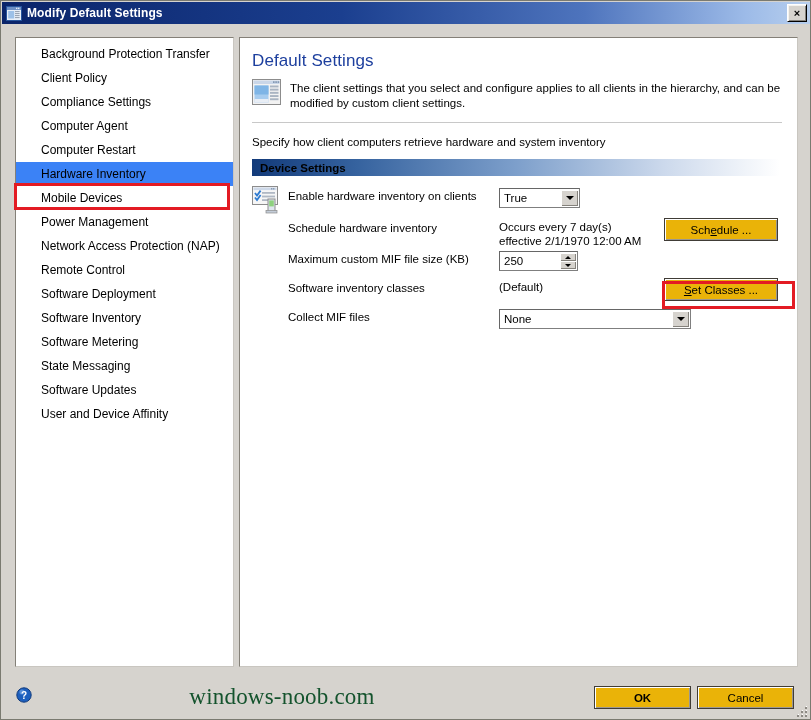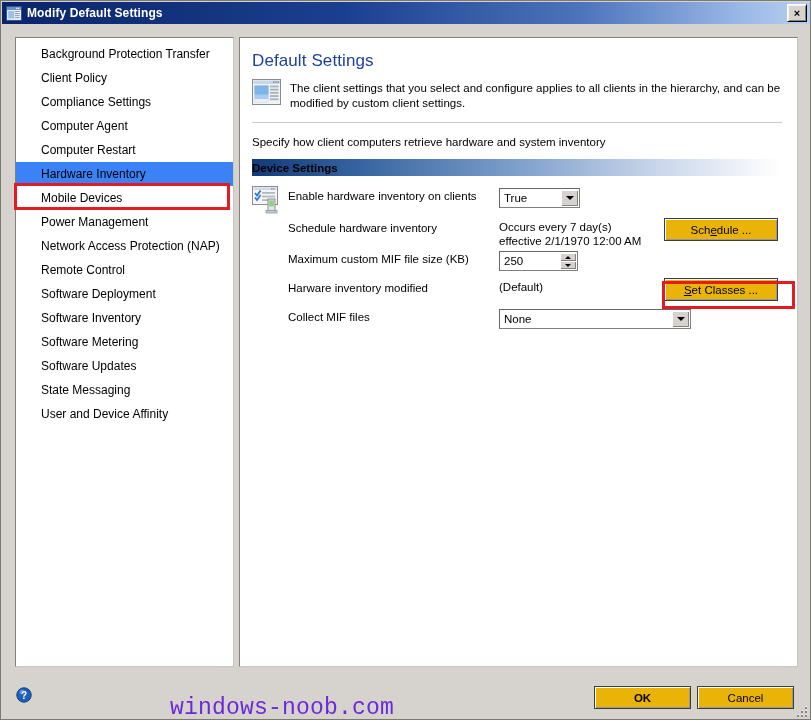--- a/index.html
+++ b/index.html
@@ -150,20 +150,21 @@
     font-size: 11.5px;
     margin: 13px 0 11px 0;
   }
 
   
   .group-header {
     height: 17px;
     background: linear-gradient(to right, #123a7a 0%, #36639f 20%, #7d9fcb 50%, #ccd9ec 78%, #ffffff 100%);
     display: flex;
     align-items: center;
+    padding-left: 8px;
     font-weight: bold;
     font-size: 11.5px;
     color: #000000;
     margin-right: 2px;
   }
 
   
   .settings {
     margin-top: 9px;
     position: relative;
@@ -326,27 +327,27 @@
     width: 809px;
     height: 44px;
   }
   .help-icon {
     position: absolute;
     left: 14px; top: 11px;
     width: 16px; height: 16px;
   }
   .watermark {
     position: absolute;
-    left: 0; top: 19px;
+    left: 0; top: 8px;
     width: 560px;
     text-align: center;
     font-size: 23px;
-    color: #6d28d9;
+    color: #14532d;
     letter-spacing: 0.2px;
-    font-family: Liberation Mono, monospace;
+    font-family: Liberation Serif, serif;
     user-select: none;
   }
   .footer-btn {
     position: absolute;
     width: 97px; height: 23px;
     top: 10px;
   }
   #btn-ok { left: 592px; font-weight: bold; }
   #btn-cancel { left: 695px; }
   .grip {
@@ -389,22 +390,22 @@
         <div class="nav-item">Computer Agent</div>
         <div class="nav-item">Computer Restart</div>
         <div class="nav-item selected">Hardware Inventory</div>
         <div class="nav-item">Mobile Devices</div>
         <div class="nav-item">Power Management</div>
         <div class="nav-item">Network Access Protection (NAP)</div>
         <div class="nav-item">Remote Control</div>
         <div class="nav-item">Software Deployment</div>
         <div class="nav-item">Software Inventory</div>
         <div class="nav-item">Software Metering</div>
+        <div class="nav-item">State Messaging</div>
         <div class="nav-item">Software Updates</div>
-        <div class="nav-item">State Messaging</div>
         <div class="nav-item">User and Device Affinity</div>
       </div>
 
     <div id="content">
       <div id="content-inner">
         <h1 class="page-title">Default Settings</h1>
 
         <div class="desc-row">
           <span>
             <svg width="29" height="26" viewBox="0 0 29 26">
@@ -481,21 +482,21 @@
                     </div>
                     <div>
                       <span class="tri-down-s"></span>
                     </div>
                   </span>
                 </div></div>
               <div class="btn-cell"></div>
             </div>
             <div class="srow">
               <div class="icon-cell"></div>
-              <div class="label-cell">Harware inventory modified</div>
+              <div class="label-cell">Software inventory classes</div>
               <div class="value-cell"><span style="display: inline-block; max-width: 160px;">(Default)</span></div>
               <div class="btn-cell">
                 <div class="btn btn-wide">
                   <span></span>
                   <span class="accel">S</span>
                   <span>et Classes ...</span>
                 </div>
               </div>
             </div>
             <div class="srow">

